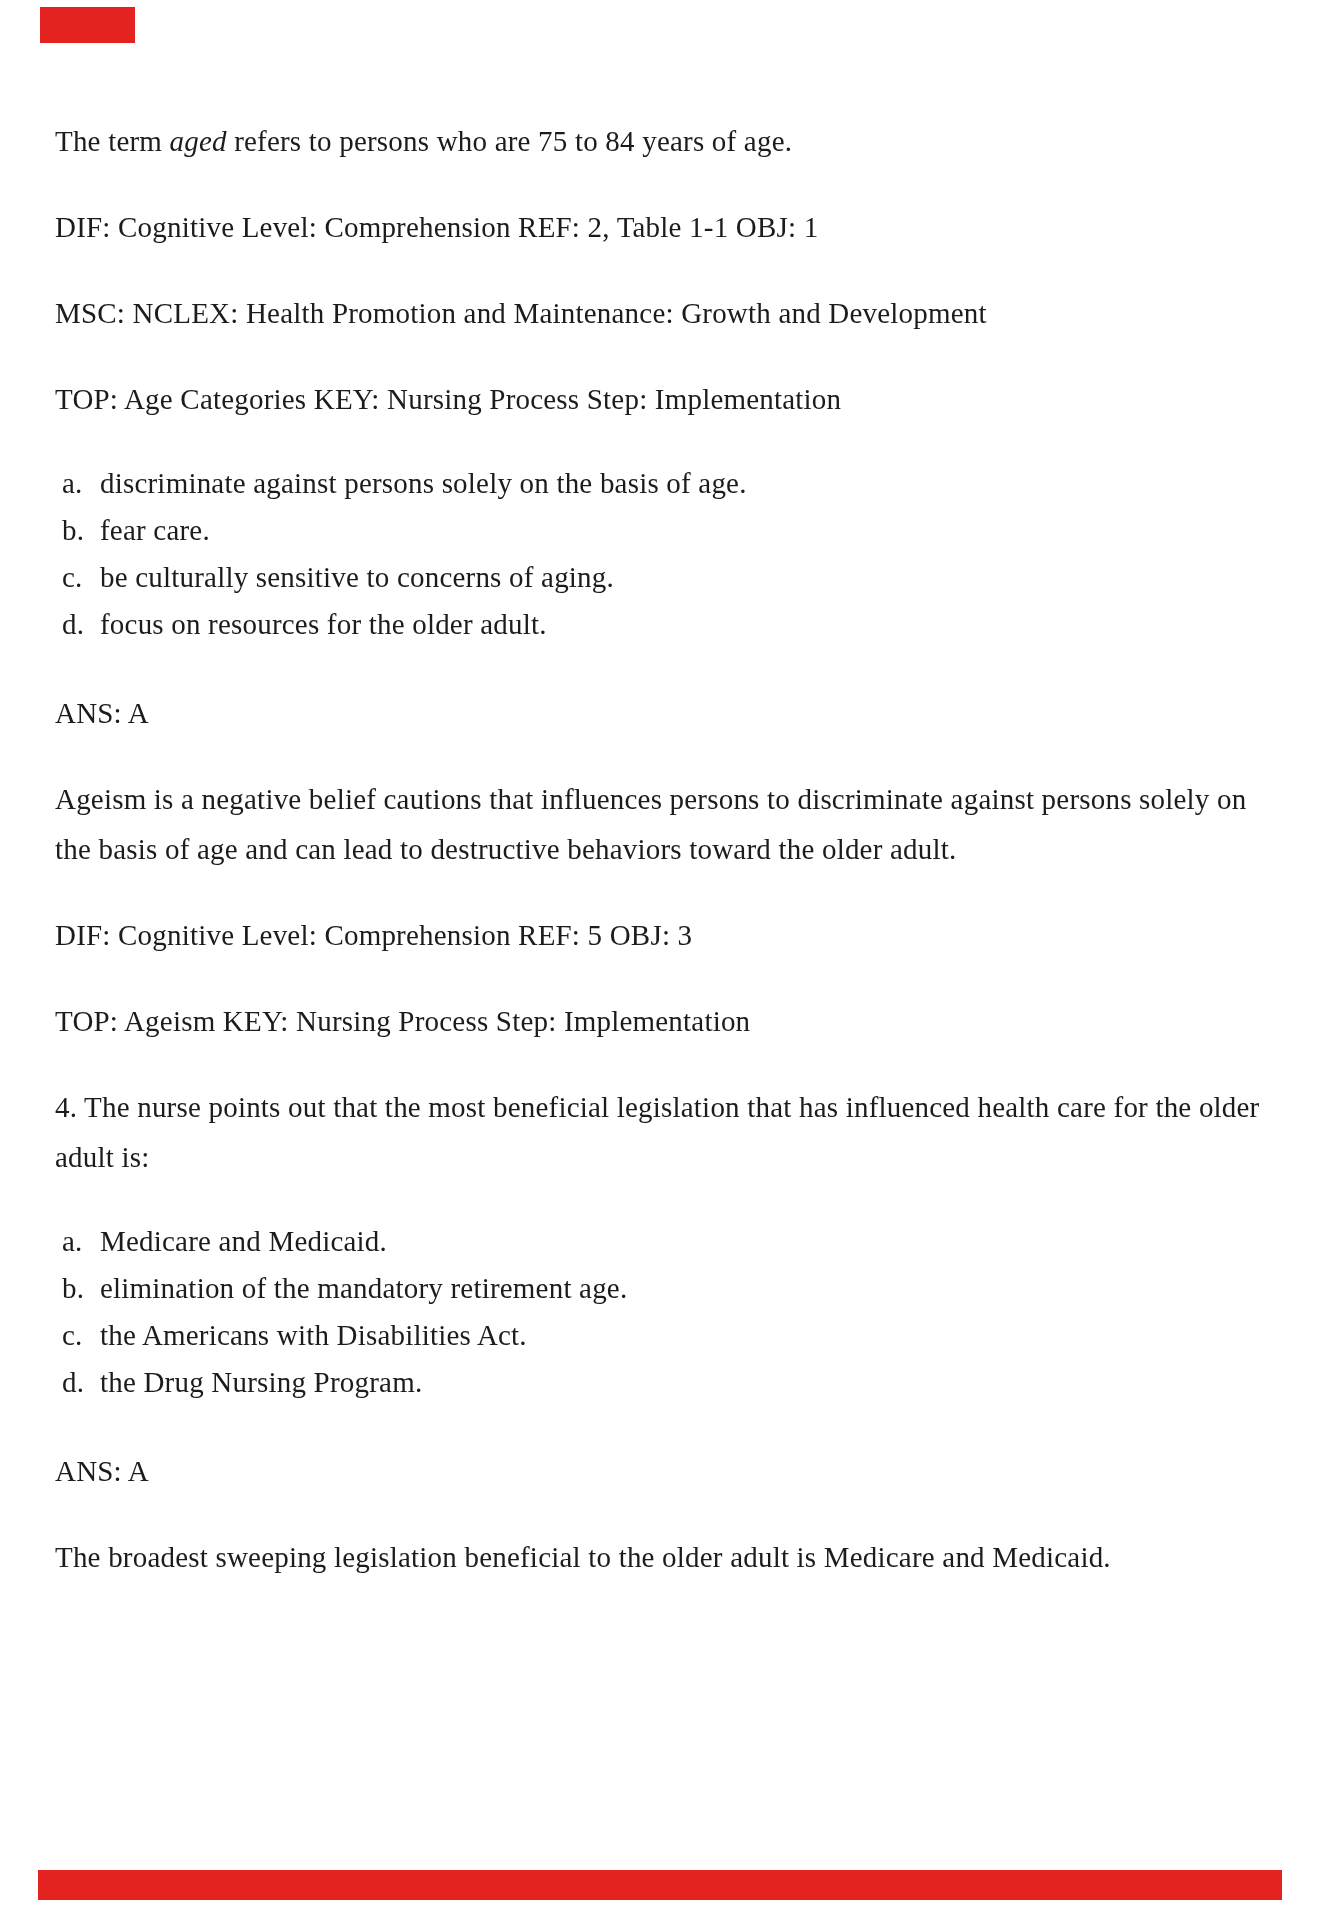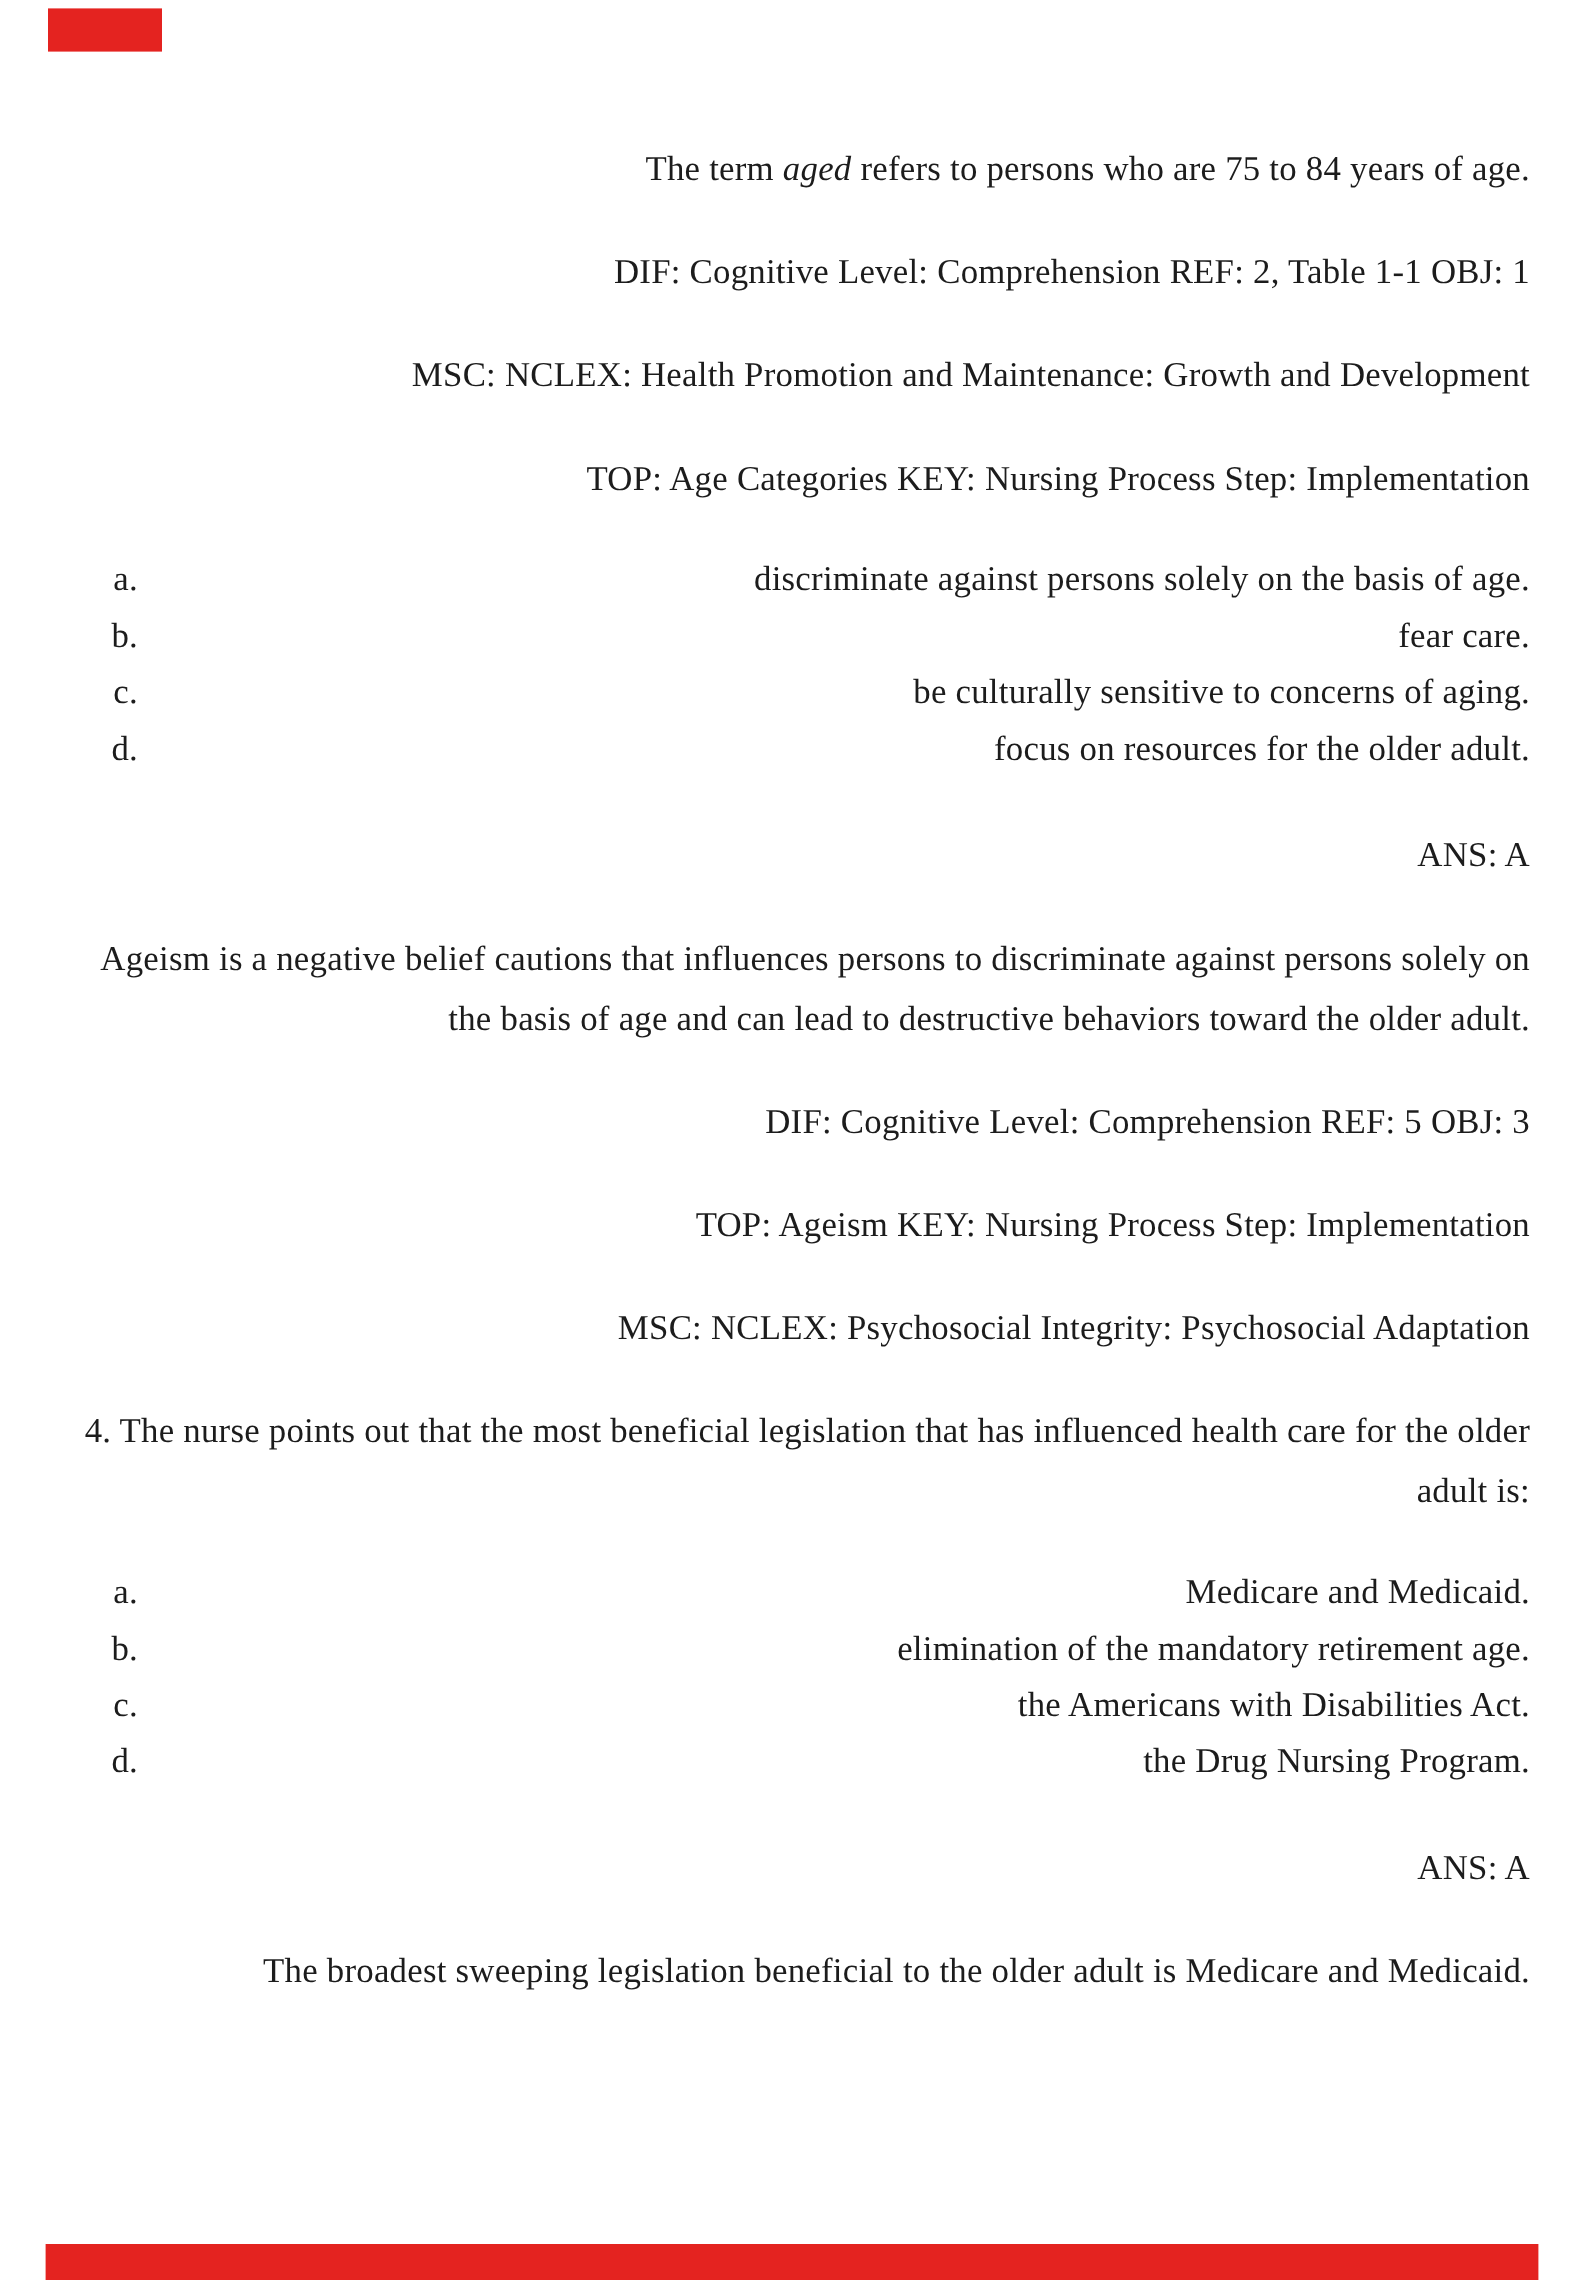--- a/index.html
+++ b/index.html
@@ -15,26 +15,25 @@
     font-family: "Liberation Serif", "DejaVu Serif", serif;
     color: #1c1c1c;
   }
   .page {
     position: absolute;
     inset: 0;
     background: #ffffff;
   }
   .content {
     position: absolute;
-    left: 70px;
+    left: 55px;
     right: 45px;
     top: 116px;
     font-size: 29px;
     letter-spacing: 0.2px;
-    text-align: right;
   }
   .para {
     line-height: 50px;
     margin: 0 0 36px 0;
   }
   .options {
     list-style: none;
     margin: 0 0 40px 0;
     padding: 0 0 0 7px;
   }
@@ -107,21 +106,20 @@
     </ul>
 
     <p class="para">ANS: A</p>
 
     <p class="para">Ageism is a negative belief cautions that influences persons to discriminate against persons solely on the basis of age and can lead to destructive behaviors toward the older adult.</p>
 
     <p class="para">DIF: Cognitive Level: Comprehension REF: 5 OBJ: 3</p>
 
     <p class="para">TOP: Ageism KEY: Nursing Process Step: Implementation</p>
 
-    <p class="para">MSC: NCLEX: Psychosocial Integrity: Psychosocial Adaptation</p>
 
     <p class="para">4. The nurse points out that the most beneficial legislation that has influenced health care for the older adult is:</p>
 
     <ul class="options">
       <li>
           <span class="letter">a.</span>
           <span class="opt-text">Medicare and Medicaid.</span>
         </li>
       <li>
           <span class="letter">b.</span>

